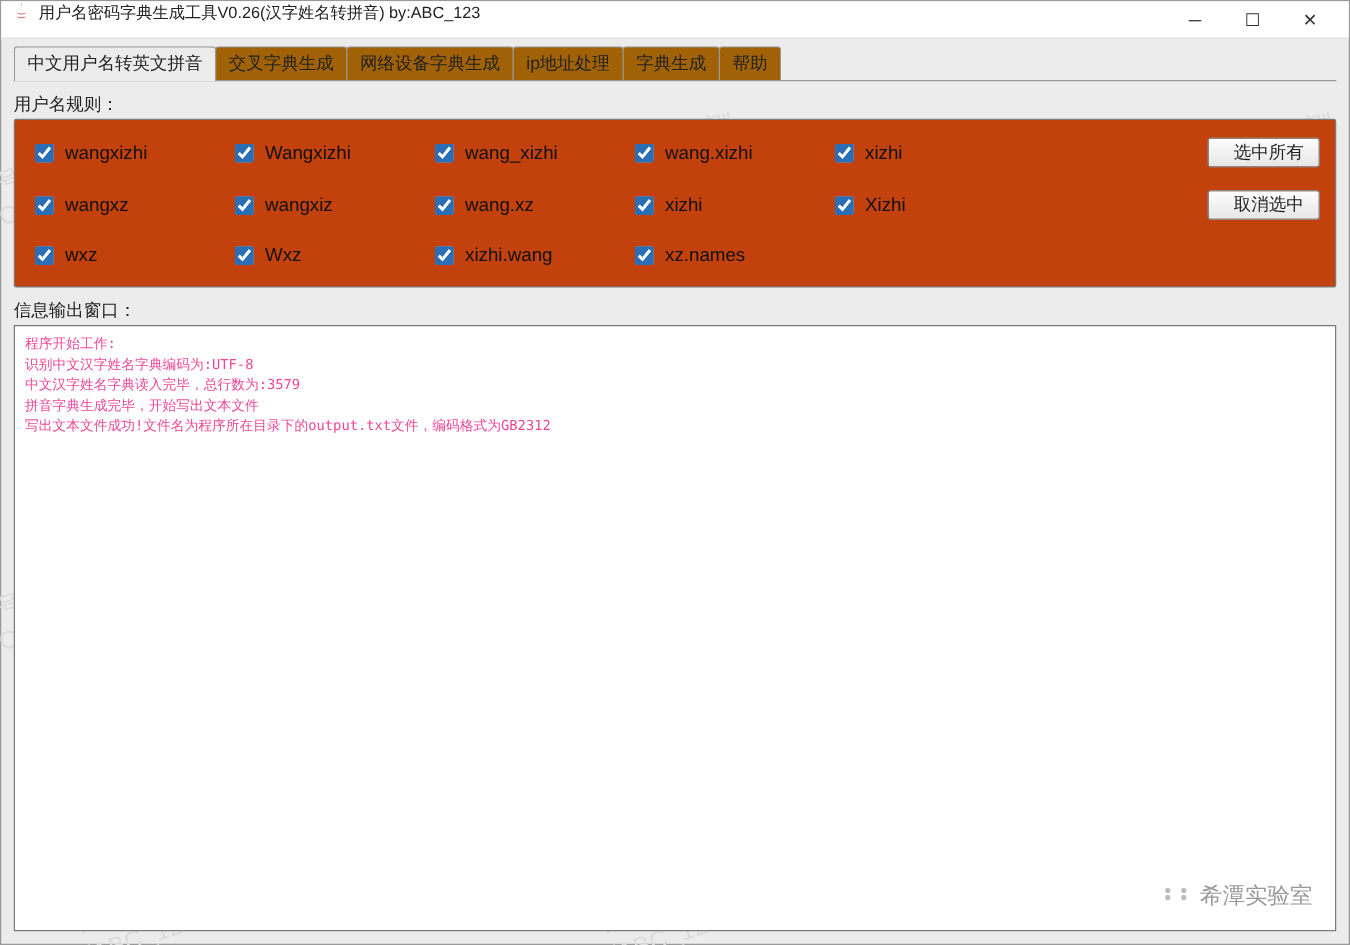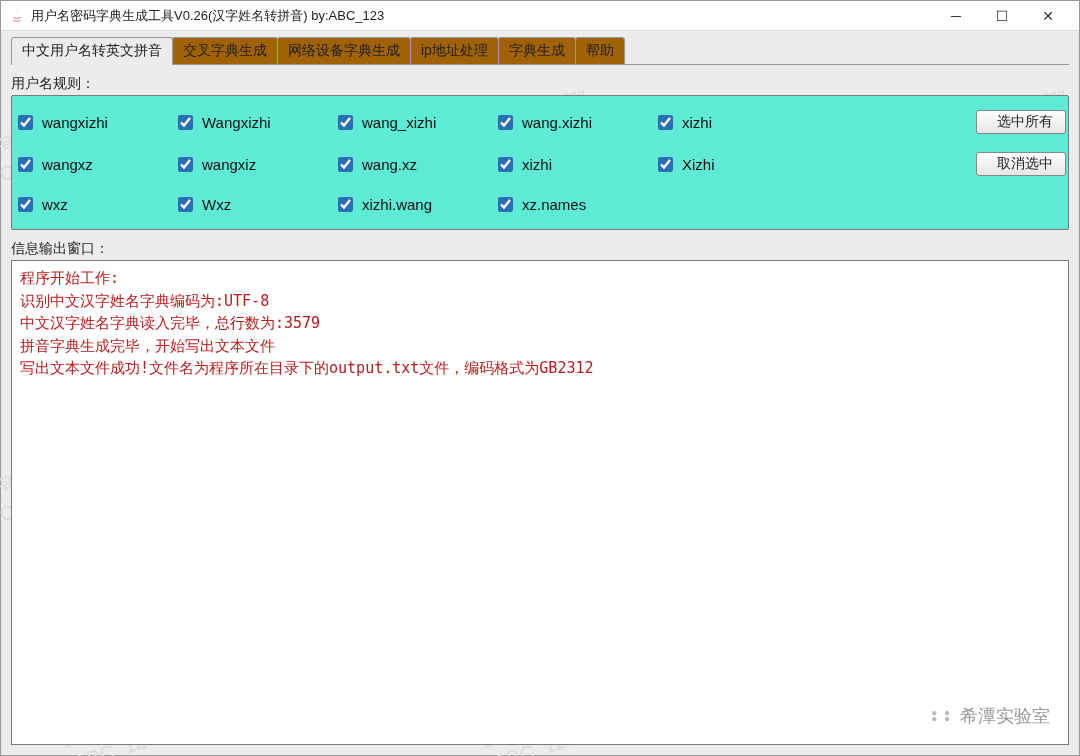--- a/index.html
+++ b/index.html
@@ -17,21 +17,20 @@
     height: 756px;
     background: #ececec;
     border: 1px solid #999;
     display: flex;
     flex-direction: column;
   }
   .titlebar {
     height: 30px;
     background: #fff;
     display: flex;
-    align-items: center;
     padding: 0 8px;
     border-bottom: 1px solid #ddd;
   }
   .titlebar-icon {
     width: 16px; height: 16px;
     margin-right: 6px;
     display:inline-block;
   }
   .titlebar-title {
     flex: 1;
@@ -105,22 +104,22 @@
     text-align:right;
   }
   .fieldset-label{
     font-size:14px;
     color:#222;
     margin-bottom:2px;
   }
   .rules-box {
     border: 1px solid #7a7a7a;
     border-radius: 2px;
-    padding: 14px 2px;
-    background:#5eead4;
+    padding: 14px 12px;
+    background:#c2410c;
     margin-bottom: 10px;
   }
   .rules-grid{
     display:grid;
     grid-template-columns: 150px 150px 150px 150px 150px auto;
     column-gap: 10px;
     row-gap: 18px;
     align-items:center;
   }
   .chk {
@@ -132,23 +131,23 @@
   }
   .chk input[type=checkbox]{
     width:15px; height:15px;
     accent-color:#2a6fb5;
   }
   .output-box{
     flex:1;
     border:1px solid #7a7a7a;
     background:#fff;
     padding:6px 8px;
-    font-size:15px;
+    font-size:11px;
     line-height:1.5;
-    color:#b91c1c;
+    color:#ec4899;
     font-family:"SimSun","Microsoft YaHei",monospace;
     white-space:pre-wrap;
     overflow:auto;
   }
   
   .wm{
     position:absolute;
     color:#dcdcdc;
     font-size:20px;
     transform:rotate(-18deg);

